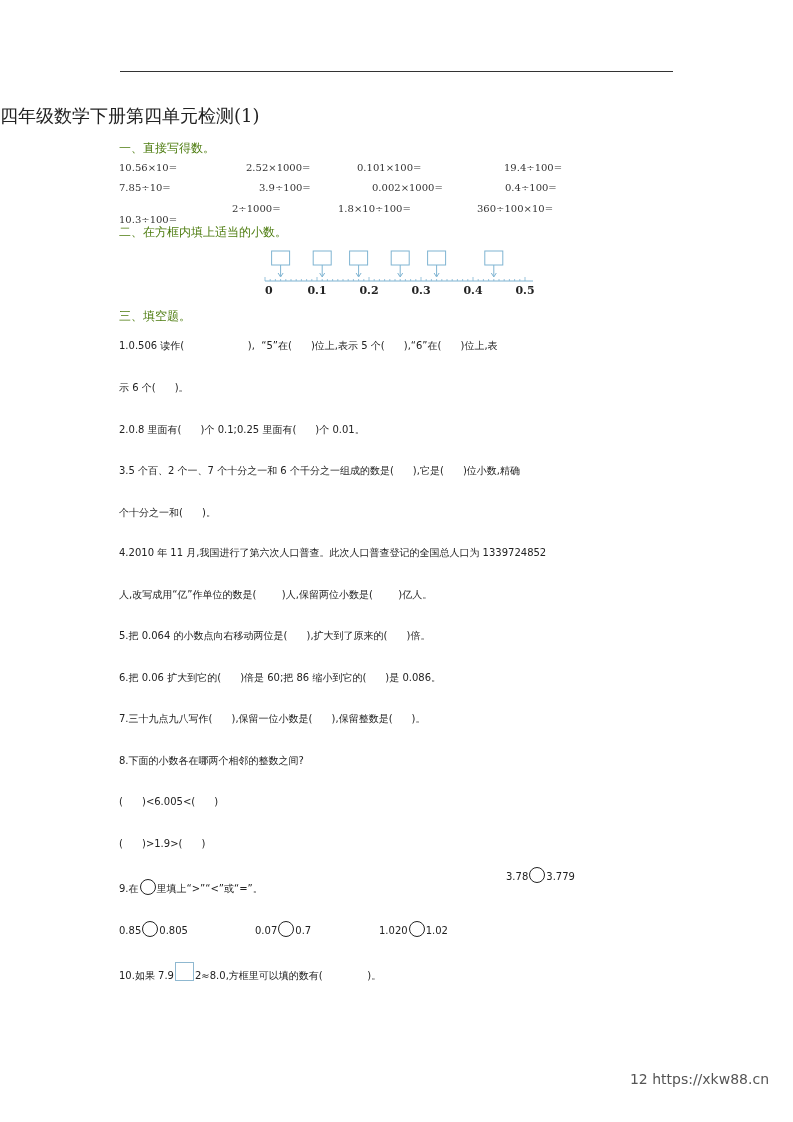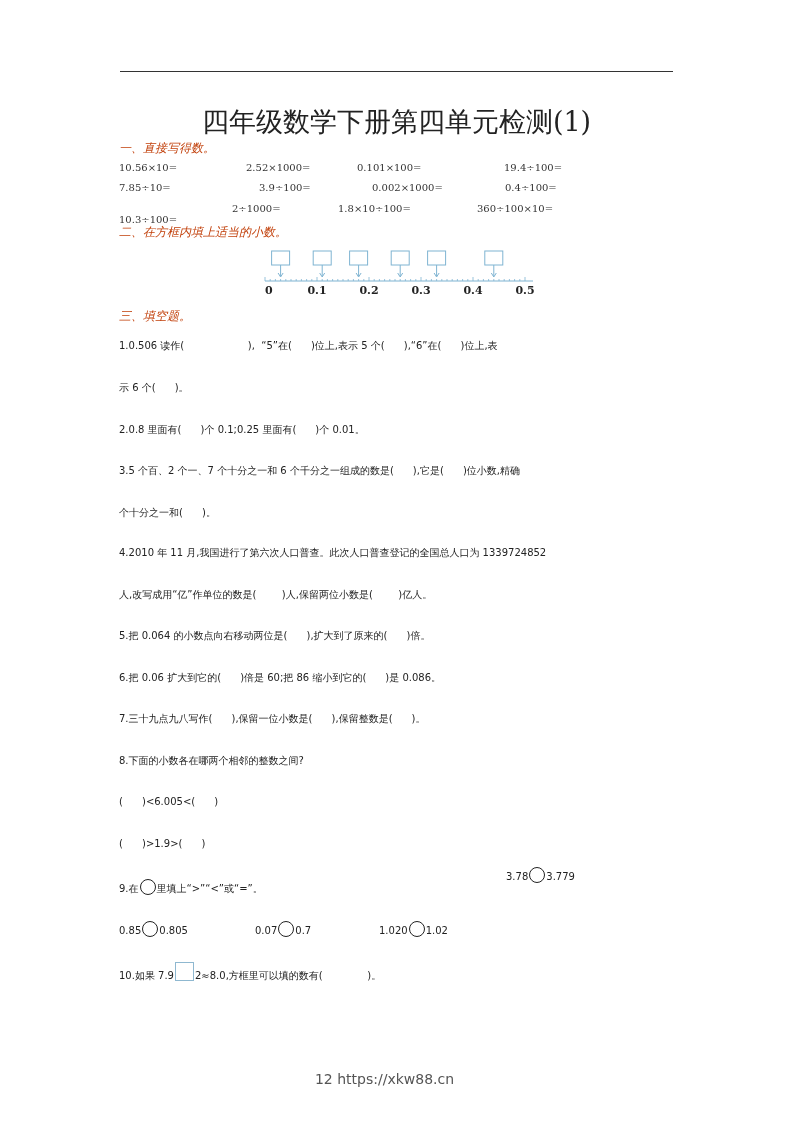--- a/index.html
+++ b/index.html
@@ -1,23 +1,23 @@
 <!DOCTYPE html>
 <html><head>
 <meta charset="utf-8">
 <style>
   html, body { margin: 0; padding: 0; background: #ffffff; }
   body { width: 793px; height: 1122px; position: relative; overflow: hidden; color: #222; font-family: "DejaVu Serif", "Liberation Serif", serif; }
   .rule { position: absolute; left: 120px; top: 71px; width: 553px; height: 1px; background: #333; }
-  .title { position: absolute; left: 0; width: 793px; top: 104px; text-align: center; font-size: 27px; font-family: "DejaVu Serif", serif; color: #222; }
-  .sec { position: absolute; left: 119px; font-size: 12px; color: #c2410c; font-family: "DejaVu Serif", serif; font-style: italic; }
+  .title { position: absolute; left: 0; width: 793px; top: 104px; text-align: left; font-size: 18px; font-family: "DejaVu Serif", serif; color: #222; }
+  .sec { position: absolute; left: 119px; font-size: 12px; color: #4d7c0f; font-family: "DejaVu Serif", serif; }
   .calc { position: absolute; font-size: 10px; color: #333; white-space: nowrap; font-family: "DejaVu Serif", serif; }
   .q { position: absolute; left: 119px; font-size: 10px; color: #222; white-space: pre; font-family: "DejaVu Sans", sans-serif; }
   .nl { position: absolute; left: 255px; top: 245px; width: 290px; height: 52px; }
-  .footer { position: absolute; left: 0; width: 769px; top: 1071px; text-align: center; font-size: 14px; color: #555; font-family: "DejaVu Sans", sans-serif; }
+  .footer { position: absolute; left: 0; width: 769px; top: 1071px; text-align: right; font-size: 14px; color: #555; font-family: "DejaVu Sans", sans-serif; }
   .circ { display: inline-block; width: 14px; height: 14px; border: 1px solid #222; border-radius: 50%; vertical-align: -3px; margin: 0 1px; }
   .sqbox { display: inline-block; width: 17px; height: 17px; border: 1px solid #8fb8d0; vertical-align: -2px; margin: 0 1px; }
 </style>
 </head>
 <body>
 
 <div class="rule"></div>
 <div class="title">四年级数学下册第四单元检测(1)</div>
 
 <div class="sec" style="top:140px">一、直接写得数。</div>

